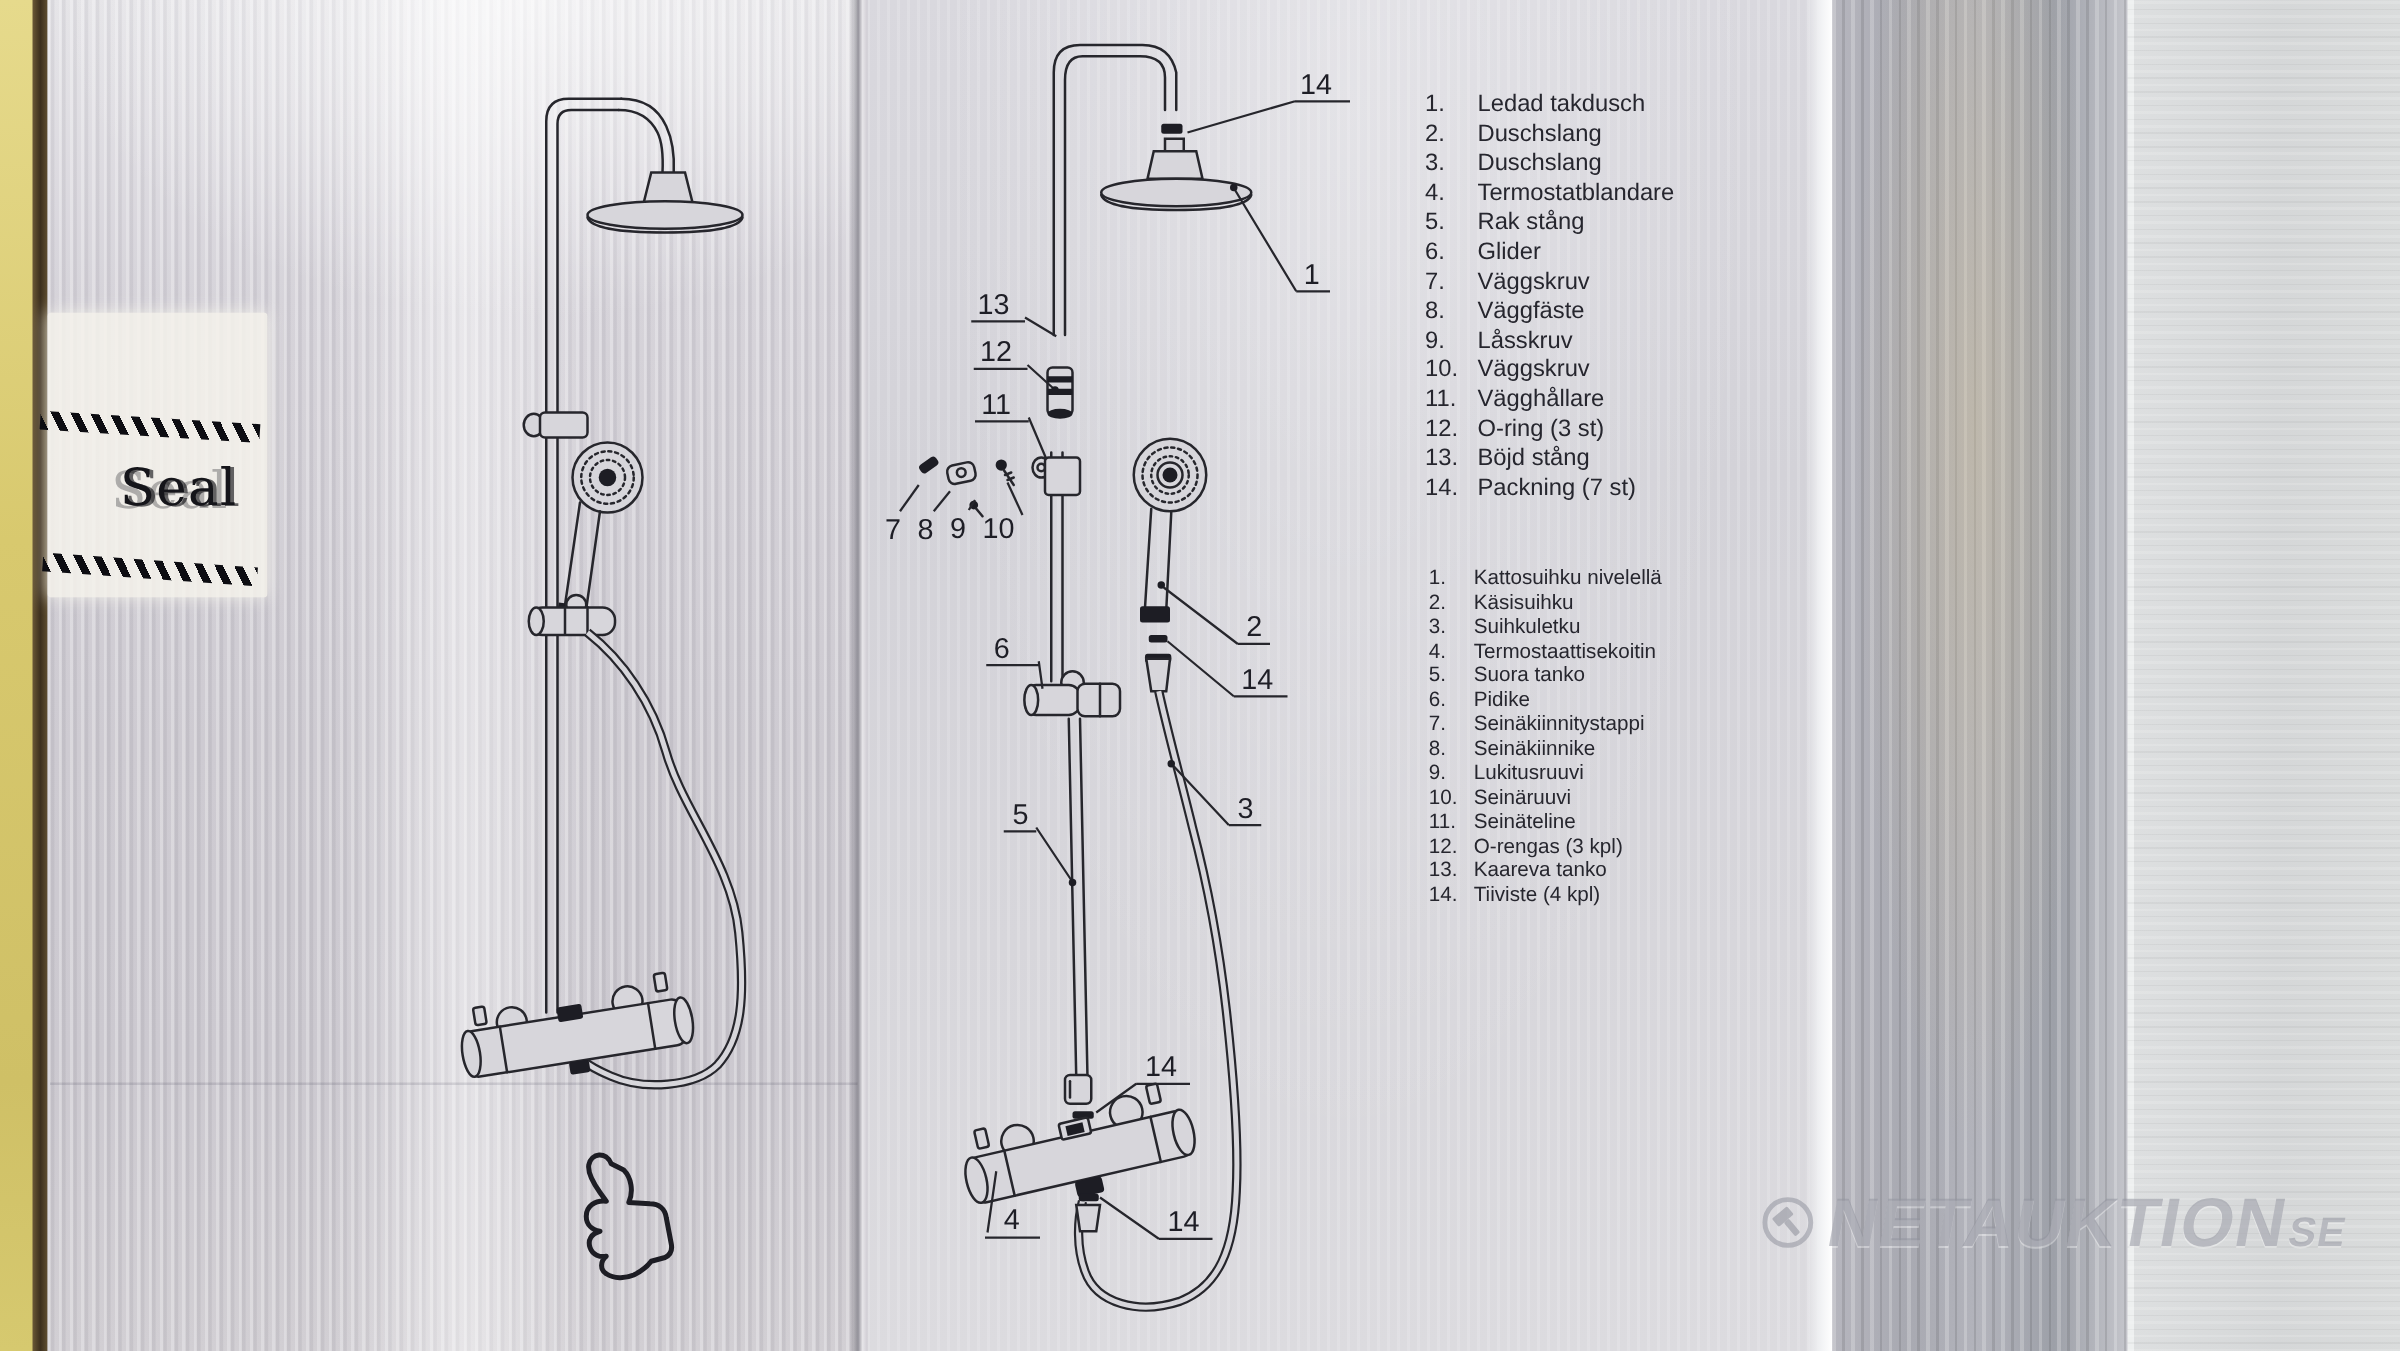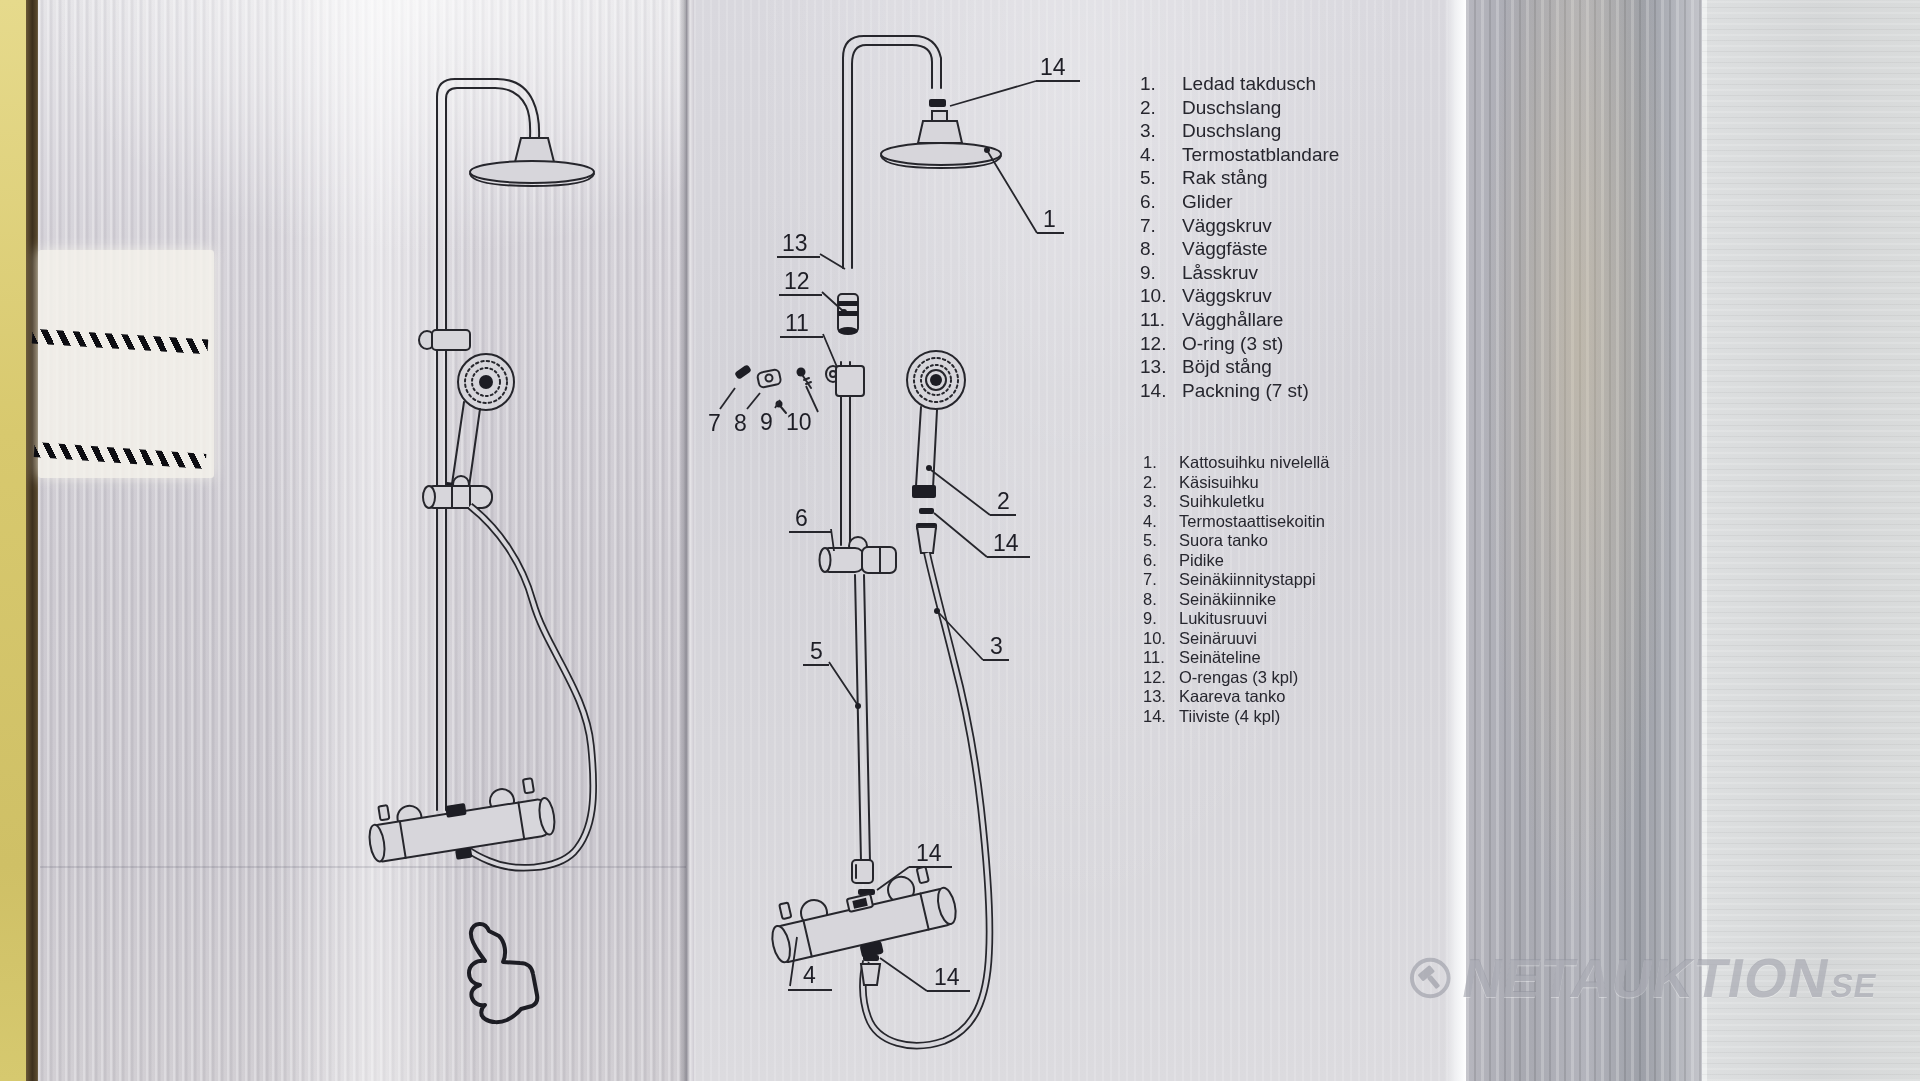--- a/index.html
+++ b/index.html
@@ -86,20 +86,21 @@
 
 <div class="scene">
 
   <div class="layer wall-left"></div>
   <div class="layer edge-dark"></div>
   <div class="layer box-left"></div>
   <div class="layer box-sheen"></div>
   <div class="layer label-patch"></div>
   <div class="layer hatch hatch-1"></div>
   <div class="layer hatch hatch-2"></div>
+  <div class="layer stamp">Seal</div>
   <div class="layer crease"></div>
   <div class="layer fold"></div>
   <div class="layer sheet"></div>
   <div class="layer sheet-edge"></div>
   <div class="layer right-strip"></div>
   <div class="layer wall-right"></div>
 
   <svg class="diagram" width="1920" height="1081" viewBox="0 0 1920 1081">
 
     <g>

